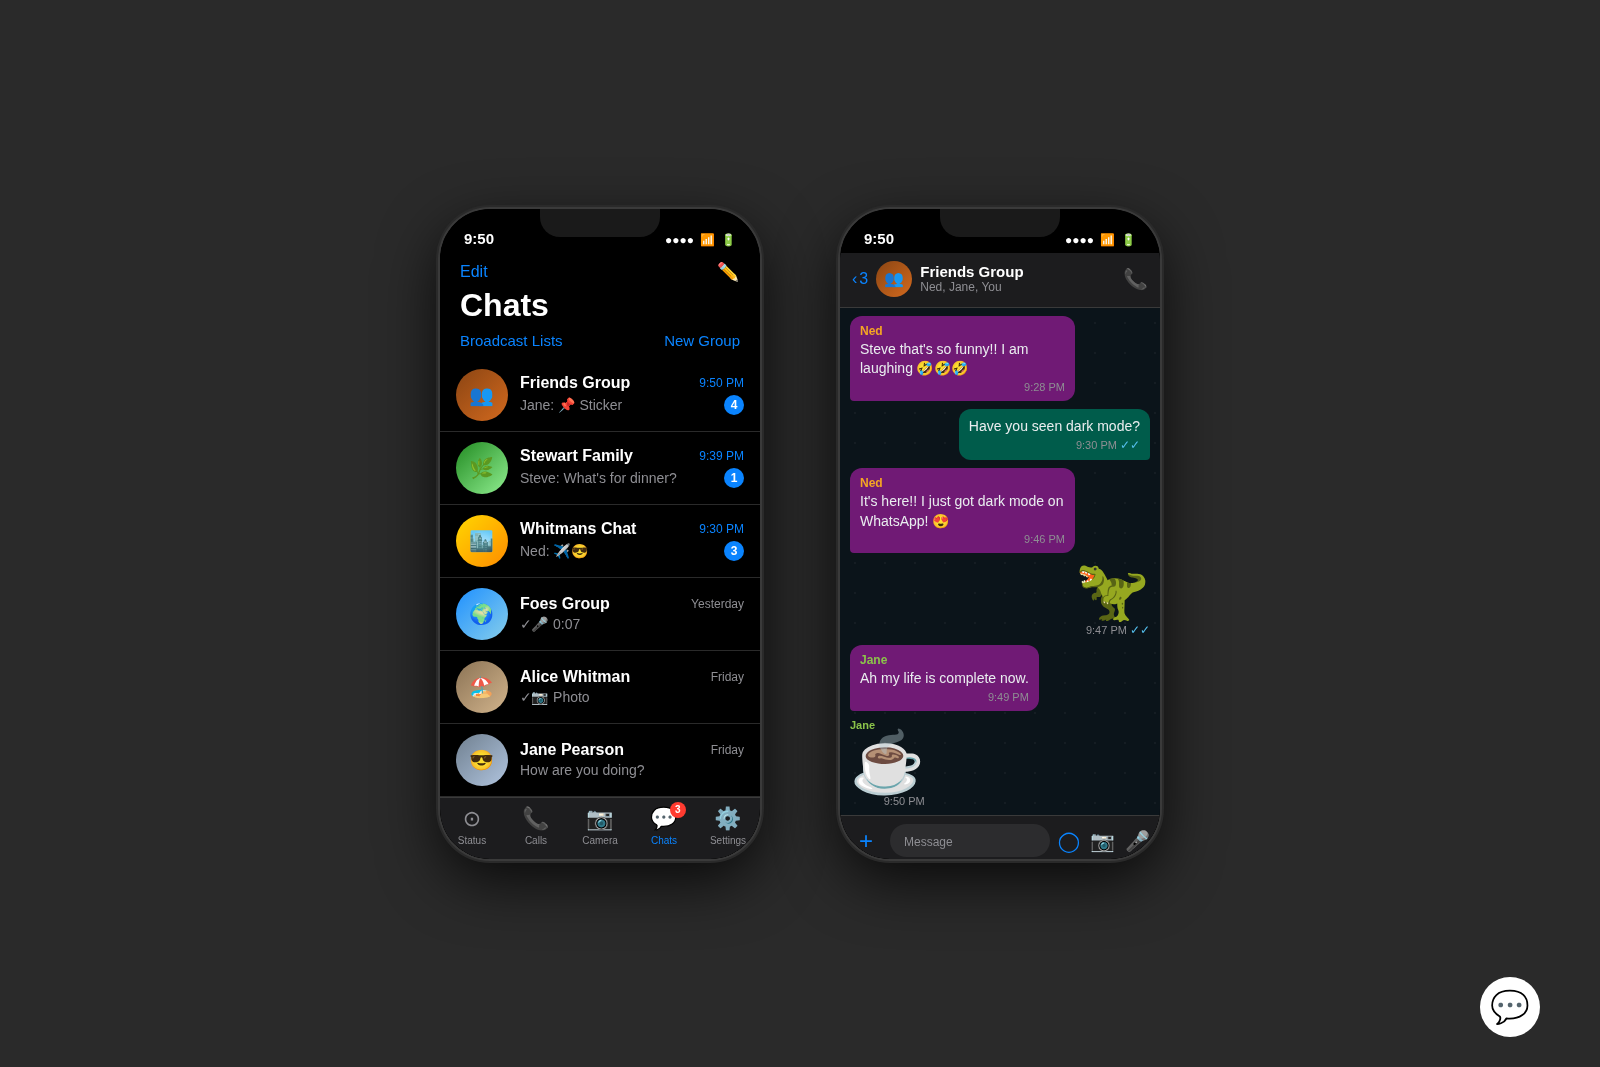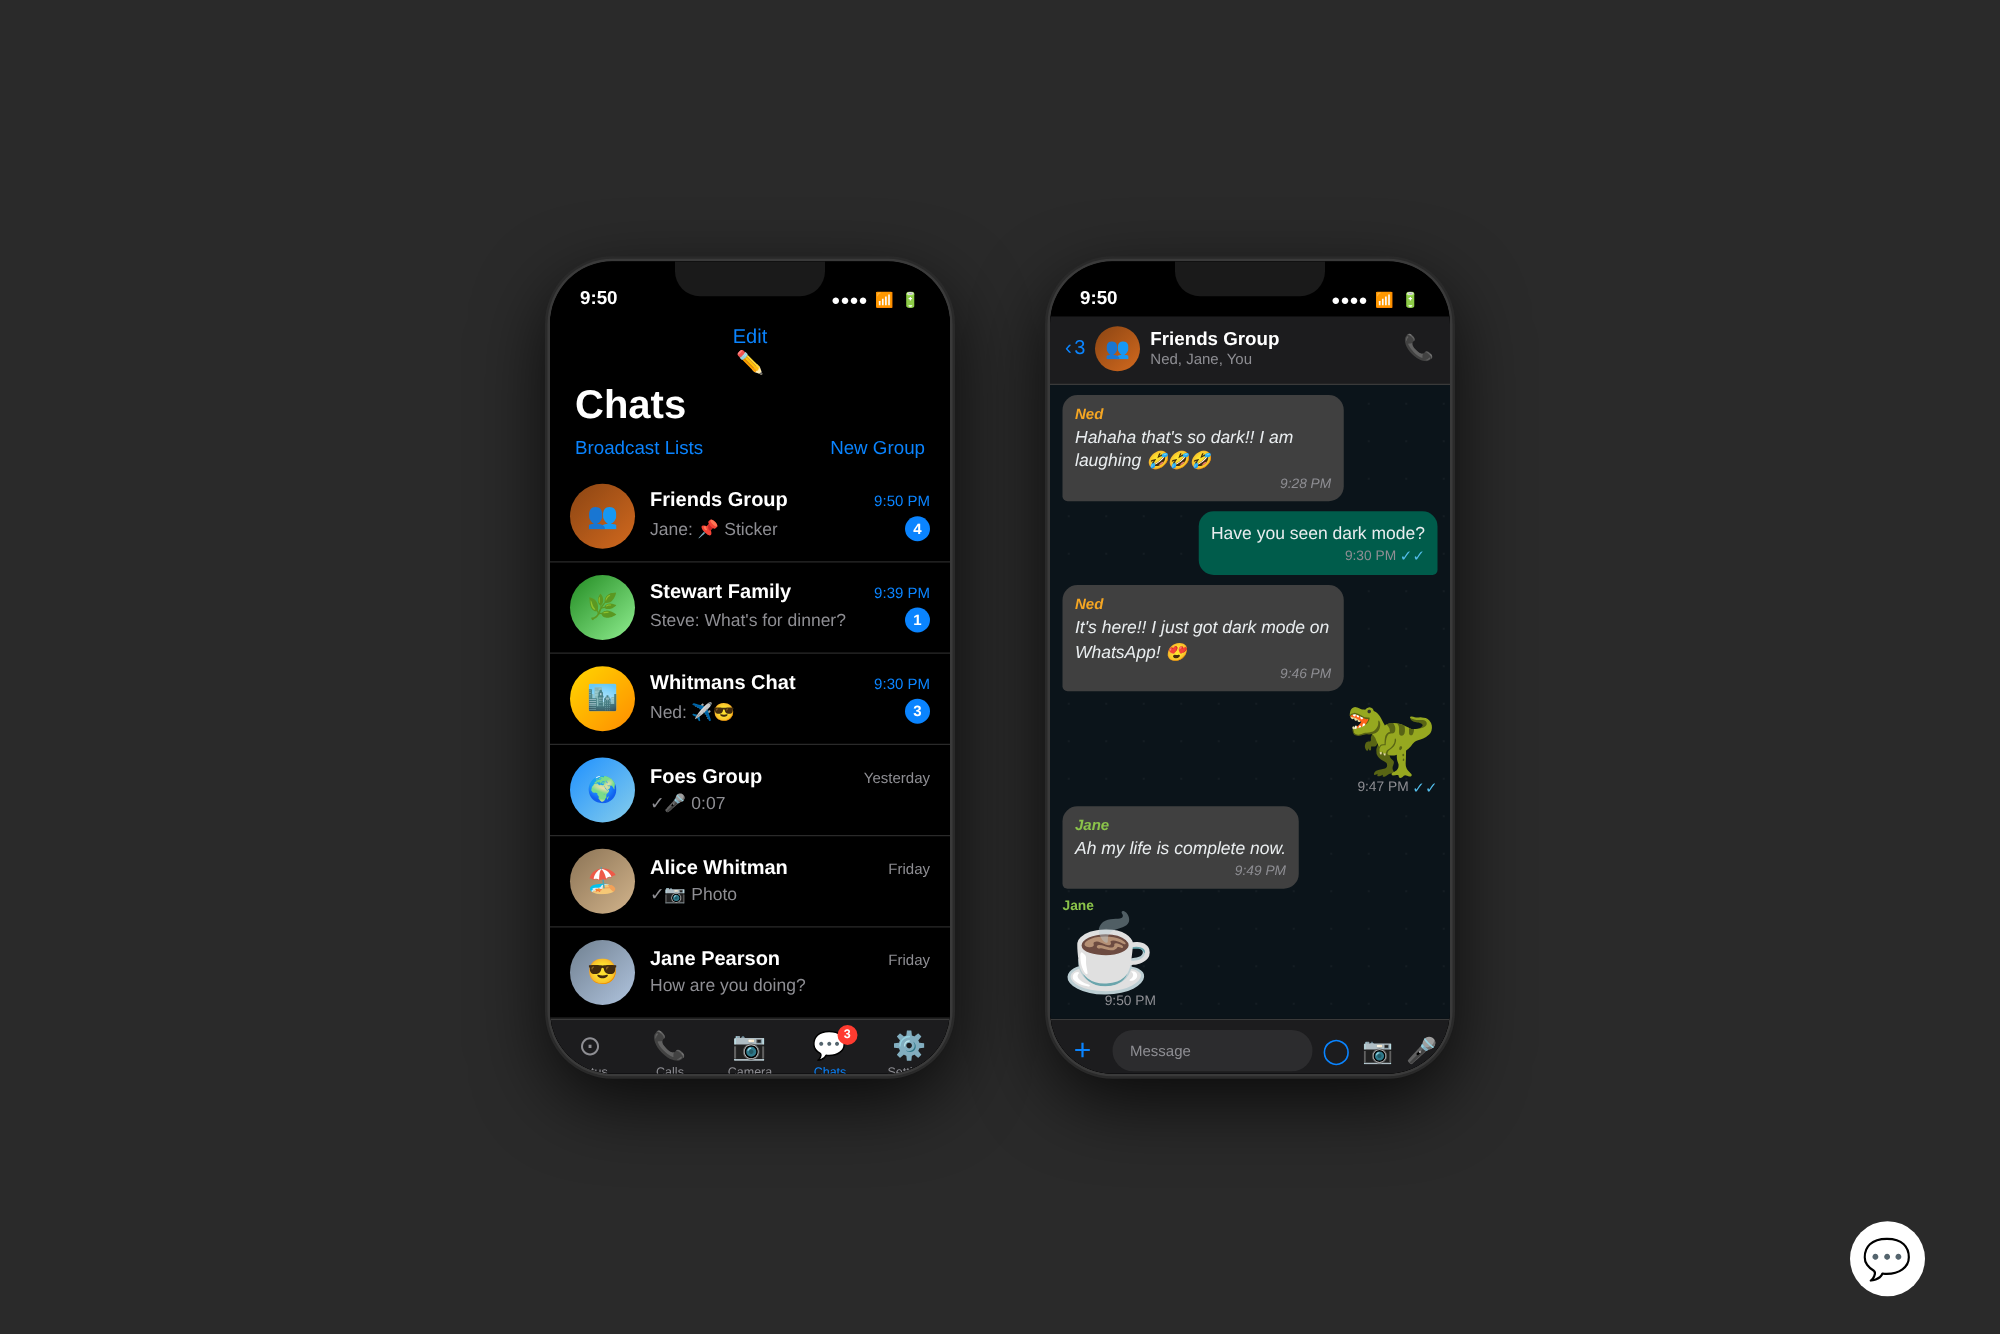--- a/index.html
+++ b/index.html
@@ -96,21 +96,20 @@
     .chats-header {
       padding: 8px 20px 10px;
       background: #000;
     }
 
     .chats-header-top {
       display: flex;
       justify-content: space-between;
       align-items: center;
       margin-bottom: 4px;
-      flex-direction: column;
     }
 
     .edit-btn {
       color: #0a84ff;
       font-size: 16px;
     }
 
     .compose-btn {
       color: #0a84ff;
       font-size: 18px;
@@ -377,24 +376,23 @@
 
     .msg-bubble {
       max-width: 75%;
       padding: 8px 10px;
       border-radius: 12px;
       position: relative;
       z-index: 1;
     }
 
     .msg-bubble.received {
-      background: #404040;
+      background: #701a75;
       align-self: flex-start;
       border-bottom-left-radius: 4px;
-      font-style: italic;
     }
 
     .msg-bubble.sent {
       background: #005c4b;
       align-self: flex-end;
       border-bottom-right-radius: 4px;
     }
 
     .msg-sender {
       font-size: 12px;
@@ -704,21 +702,21 @@
             </div>
             <span class="chat-header-action">📞</span>
           </div>
 
           <div class="messages-area">
             <div class="chat-wallpaper"></div>
             <div class="chat-wallpaper-pattern"></div>
 
             <div class="msg-bubble received">
               <div class="msg-sender">Ned</div>
-              <div class="msg-text">Hahaha that's so dark!! I am laughing 🤣🤣🤣</div>
+              <div class="msg-text">Steve that's so funny!! I am laughing 🤣🤣🤣</div>
               <div class="msg-time">9:28 PM</div>
             </div>
 
             <div class="msg-bubble sent">
               <div class="msg-text">Have you seen dark mode?</div>
               <div class="msg-time">9:30 PM <span class="msg-ticks">✓✓</span></div>
             </div>
 
             <div class="msg-bubble received">
               <div class="msg-sender">Ned</div>

